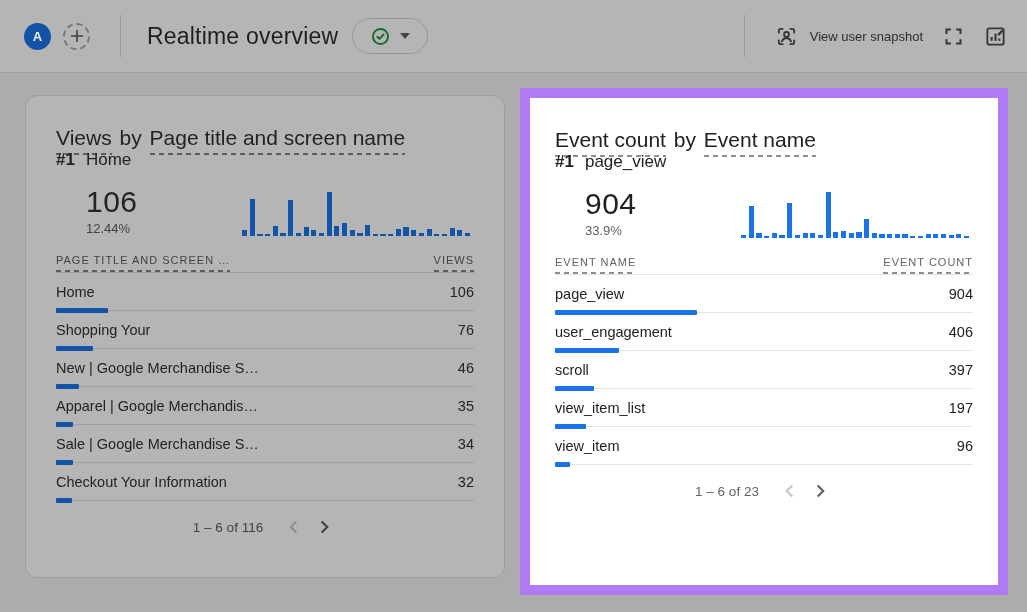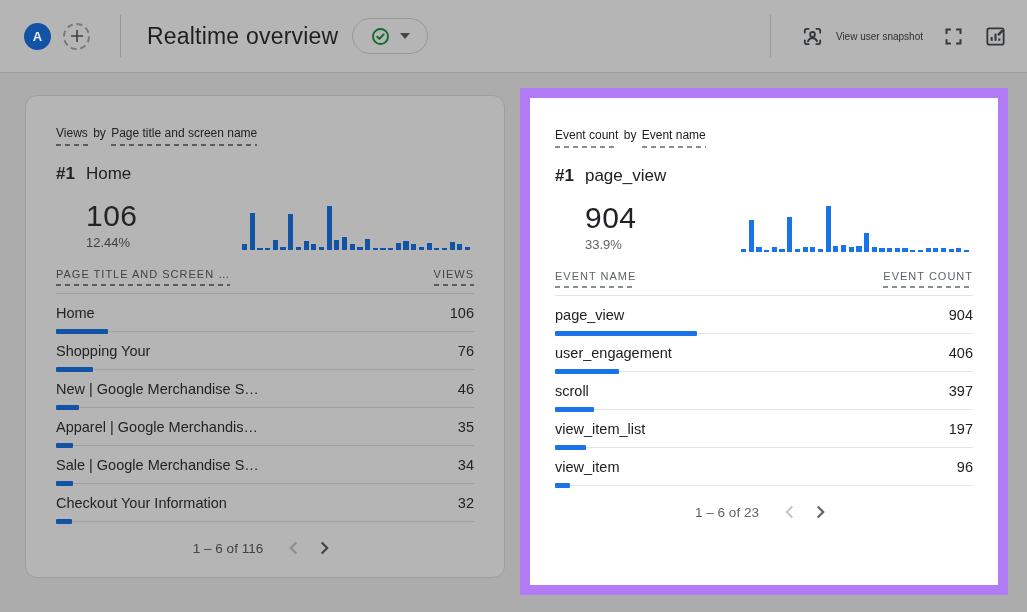--- a/index.html
+++ b/index.html
@@ -34,21 +34,21 @@
     border-radius:18px; display:flex; align-items:center; justify-content:center;
     gap:9px; cursor:pointer; background:transparent;
   }
   .caret-down {
     width:0; height:0; border-left:5px solid transparent; border-right:5px solid transparent;
     border-top:6px solid #45484b;
   }
   .topbar-right { margin-left:auto; display:flex; align-items:center; gap:20px; }
   .snapshot-btn {
     display:flex; align-items:center; gap:12px; background:transparent; border:none;
-    font-family:inherit; font-size:10px; color:#2c2f31; cursor:pointer; margin-left:10px;
+    font-family:inherit; font-size:13px; color:#2c2f31; cursor:pointer; margin-left:10px;
   }
   .icon-btn { background:transparent; border:none; cursor:pointer; color:#34373a; display:flex; }
 
   
   .main { display:flex; padding:0 0 0 25px; align-items:flex-start; }
   .card {
     --text:#222325; --text2:#404346; --blue:#1353a6; --sep:#a0a0a0;
     --dash:#595d60; --disabled:#8f8f8f;
     background:#b5b5b5; border:1px solid #9b9ea0; border-radius:12px;
     width:480px; height:483px; margin-top:22px; padding:30px 30px 0 30px;
@@ -62,37 +62,37 @@
     background:#ffffff; border:none; border-radius:0;
     width:468px; height:487px; margin:0; padding:30px 25px 0 25px;
   }
 
   .dashed {
     padding-bottom:6px;
     background-image:repeating-linear-gradient(to right, var(--dash) 0, var(--dash) 5px, transparent 5px, transparent 9px);
     background-size:100% 2px; background-position:0 100%; background-repeat:no-repeat;
     cursor:pointer;
   }
-  .card-title { font-size:12px; color:var(--text); margin-bottom:24px; }
+  .card-title { font-size:21px; color:var(--text); }
   .card-title .joiner { padding:0 2px; }
 
   .rank-row { display:flex; align-items:baseline; gap:11px; margin-bottom:8px; }
   .rank { font-size:17px; font-weight:700; color:var(--text); }
   .rank-name { font-size:17px; font-weight:500; color:var(--text); }
 
   .metric-flex { display:flex; align-items:flex-end; margin-bottom:18px; height:58px; }
   .metric-left { margin-left:30px; }
   .big-number { font-size:30px; font-weight:400; color:var(--text); letter-spacing:0.5px; line-height:1.1; }
   .pct { font-size:13px; color:var(--text2); margin-top:3px; }
   .sparkline { margin-left:auto; display:flex; align-items:flex-end; gap:2.5px; height:54px; width:232px; }
   .spark-bar { width:5.2px; background:var(--blue); min-height:2px; flex:none; }
 
   .thead {
     display:flex; justify-content:space-between; align-items:flex-end;
-    border-bottom:1px solid var(--sep); padding-bottom:7px;
+    border-bottom:1px solid var(--sep); 
   }
   .th { font-size:11px; font-weight:500; letter-spacing:1px; color:var(--text2); }
 
   .trow {
     position:relative; height:38px; display:flex; align-items:center;
     justify-content:space-between; border-bottom:1px solid var(--sep);
   }
   .trow-label { font-size:14.5px; font-weight:500; color:var(--text); }
   .trow-value { font-size:14.5px; color:var(--text); }
   .trow-bar {

